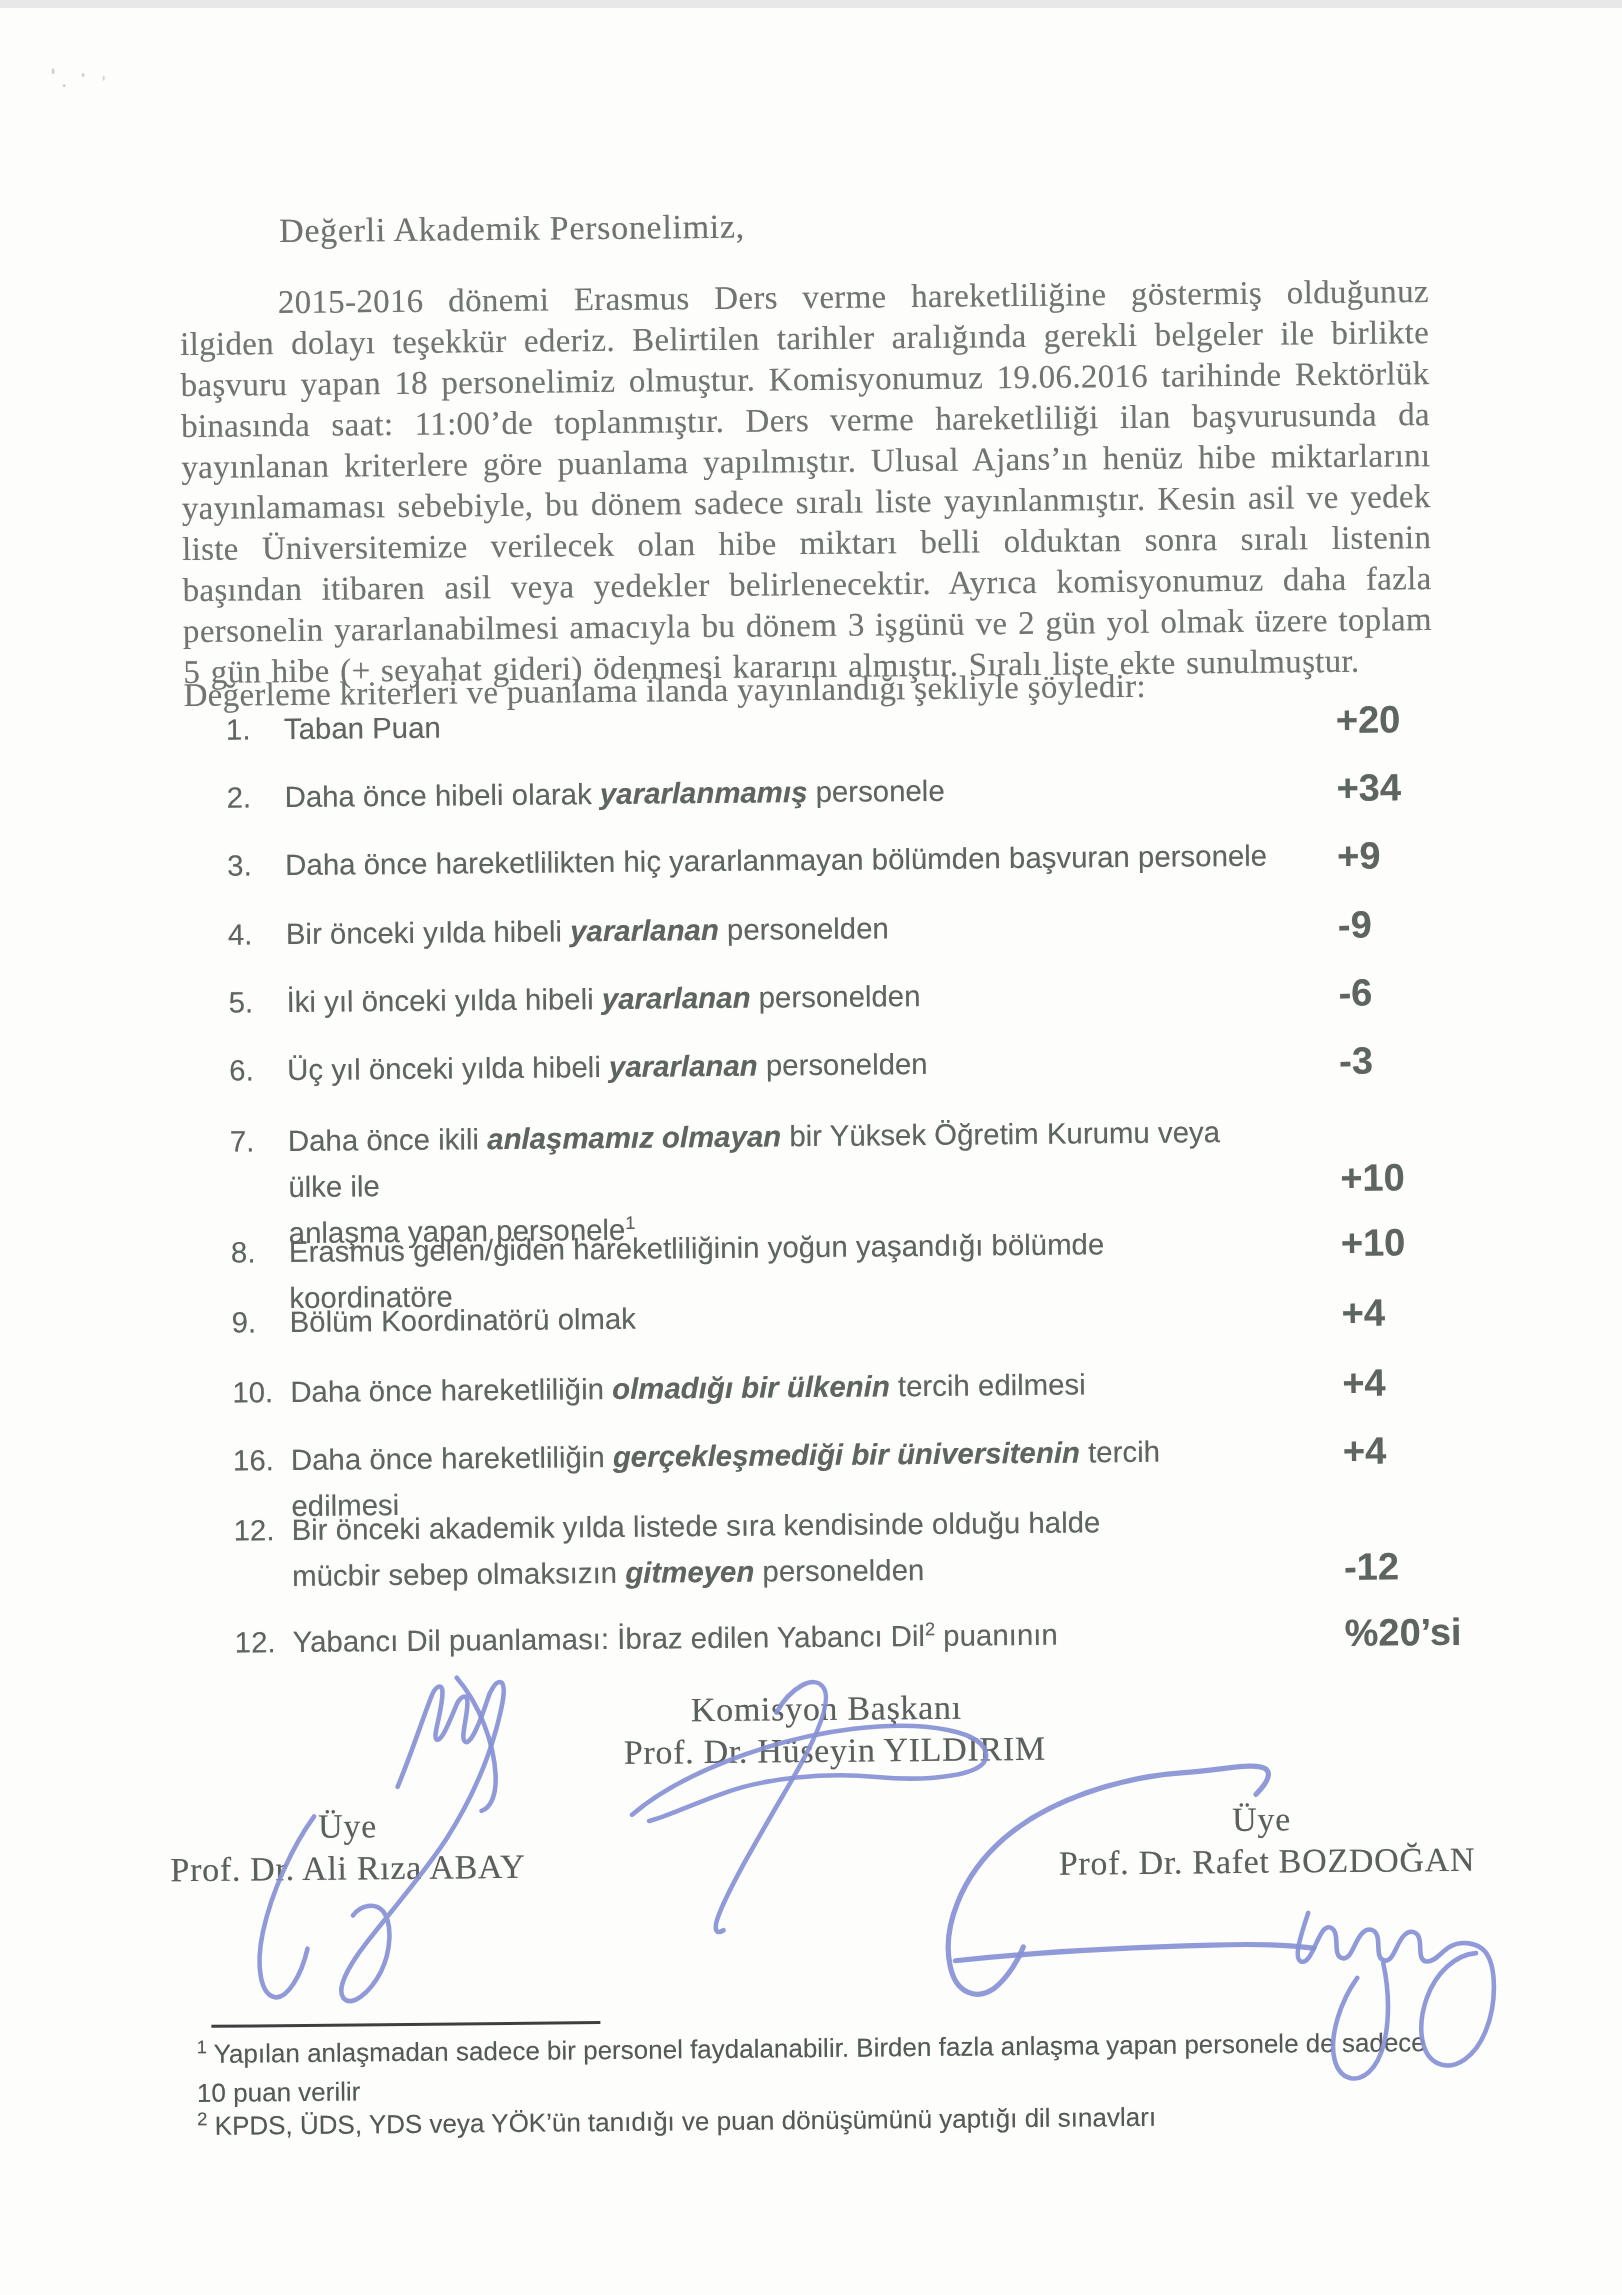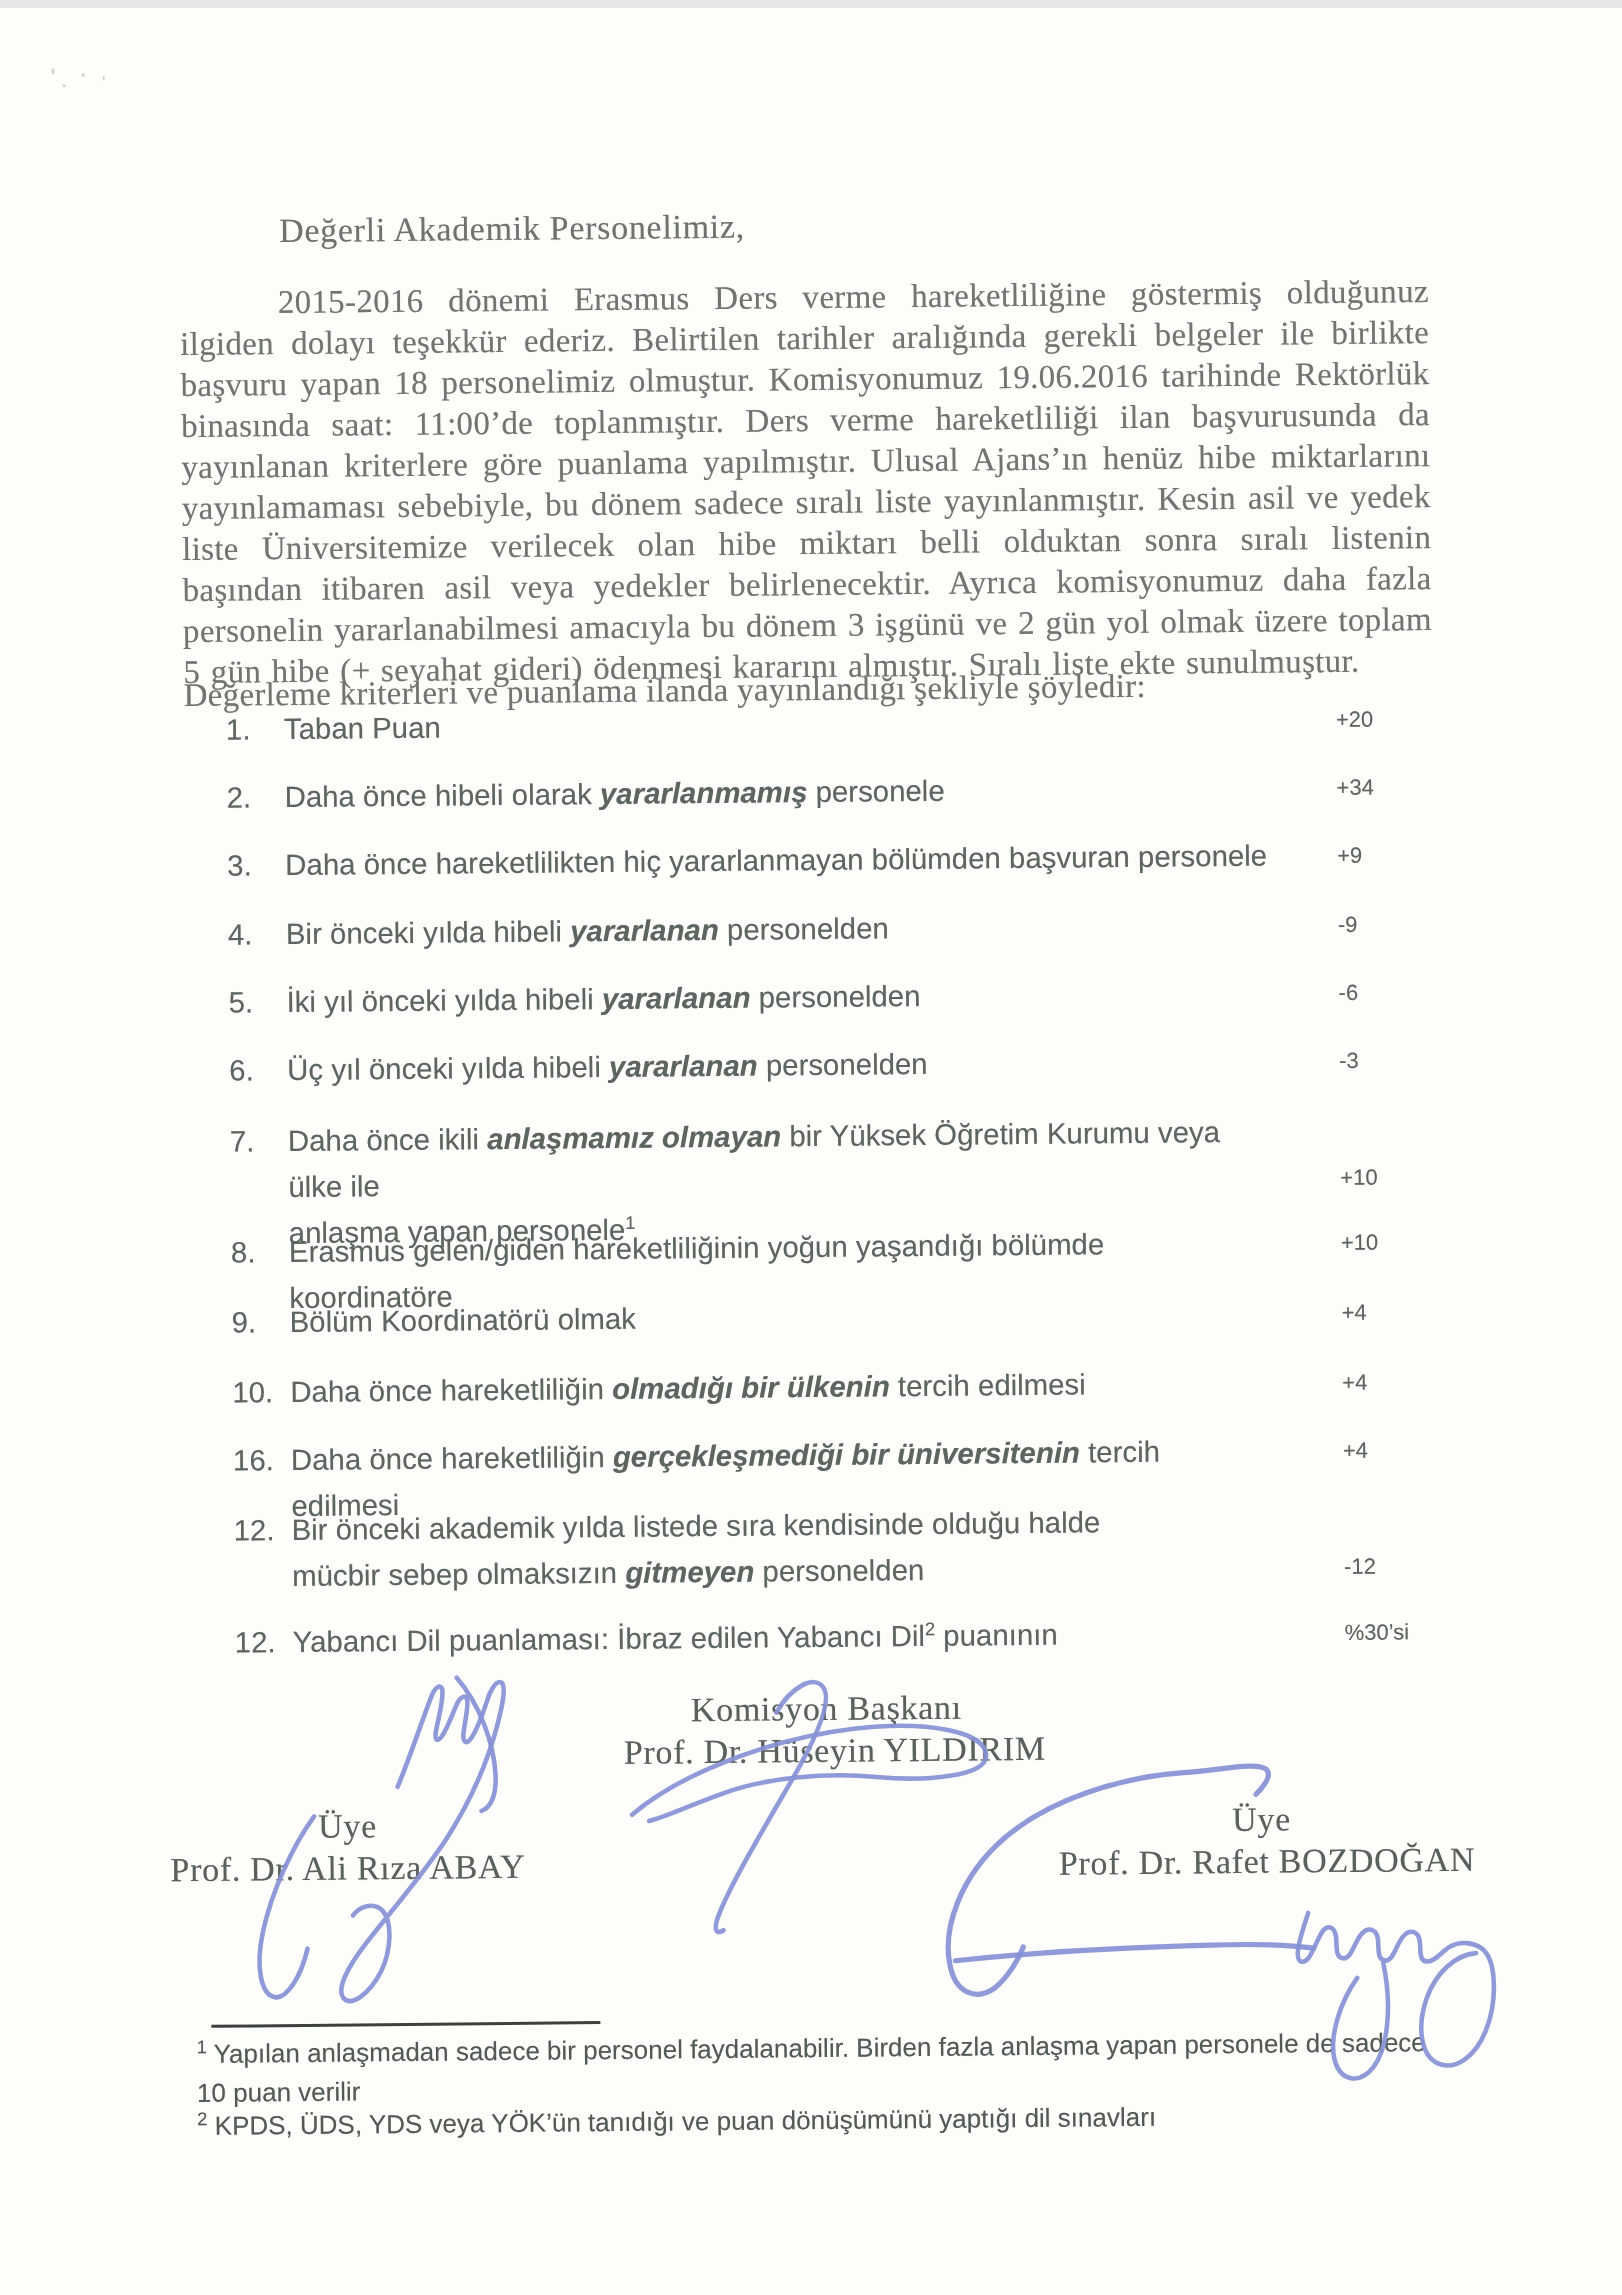--- a/index.html
+++ b/index.html
@@ -38,21 +38,21 @@
   }
 
   .criteria-row{
     position:absolute;left:230px;width:1249px;
     font-family:"Liberation Sans","DejaVu Sans",sans-serif;
     font-size:29.4px;line-height:46px;color:#5e6561;
     text-shadow:0 0 0.7px rgba(95,102,97,.4);
   }
   .criteria-row .num{position:absolute;left:0;top:0;}
   .criteria-row .ctext{margin-left:58px;width:982px;}
-  .criteria-row .score{position:absolute;left:1110px;top:1.3px;font-size:22px;}
+  .criteria-row .score{position:absolute;left:1110px;top:1.3px;font-size:38px;font-weight:bold;}
   .criteria-row.two .score{top:47px;}
   .criteria-row b{font-weight:700;font-style:italic;}
   .criteria-row sup,.footnote sup{font-size:18.3px;vertical-align:super;line-height:0;}
 
   .sig-block{
     position:absolute;text-align:center;color:#5a605d;
     font-size:34px;line-height:42px;letter-spacing:0.7px;
     text-shadow:0 0 0.7px rgba(90,96,93,.45);
   }
   .sig-block .name{white-space:nowrap;}
@@ -145,21 +145,21 @@
           <span class="score">+4</span>
         </div>
         <div class="criteria-row two" style="top: 1500px;">
           <span class="num">12.</span>
           <div class="ctext"><span>Bir önceki akademik yılda listede sıra kendisinde olduğu halde</span><br><span>mücbir sebep olmaksızın </span><b>gitmeyen</b><span> personelden</span></div>
           <span class="score">-12</span>
         </div>
         <div class="criteria-row" style="top: 1612px;">
           <span class="num">12.</span>
           <div class="ctext"><span>Yabancı Dil puanlaması: İbraz edilen Yabancı Dil</span><sup>2</sup><span> puanının</span></div>
-          <span class="score">%30’si</span>
+          <span class="score">%20’si</span>
         </div>
       </div>
 
     <div class="sig-block" style="left:618px;top:1686px;width:406px;">
       <div>Komisyon Başkanı</div>
       <div class="name">Prof. Dr. Hüseyin YILDIRIM</div>
     </div>
 
     <div class="sig-block" style="left:151px;top:1799px;width:380px;">
       <div>Üye</div>

